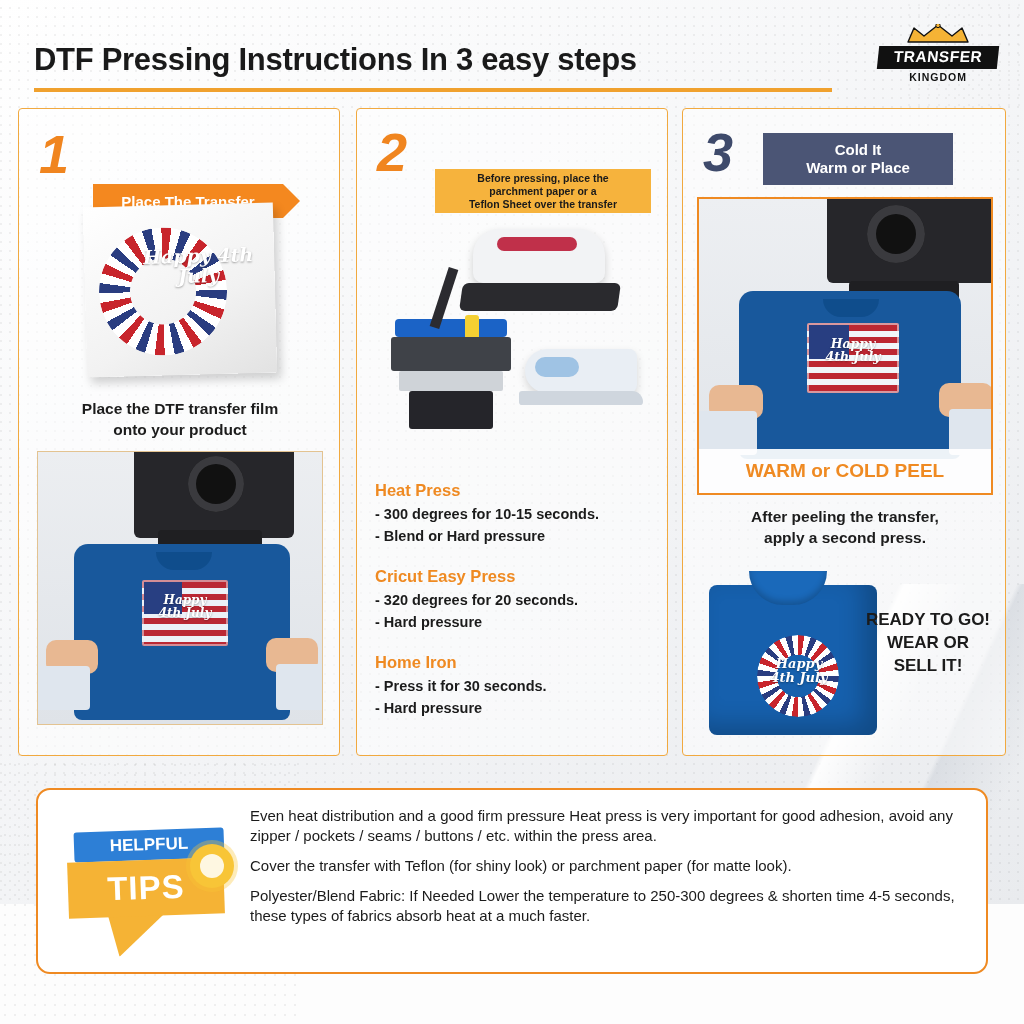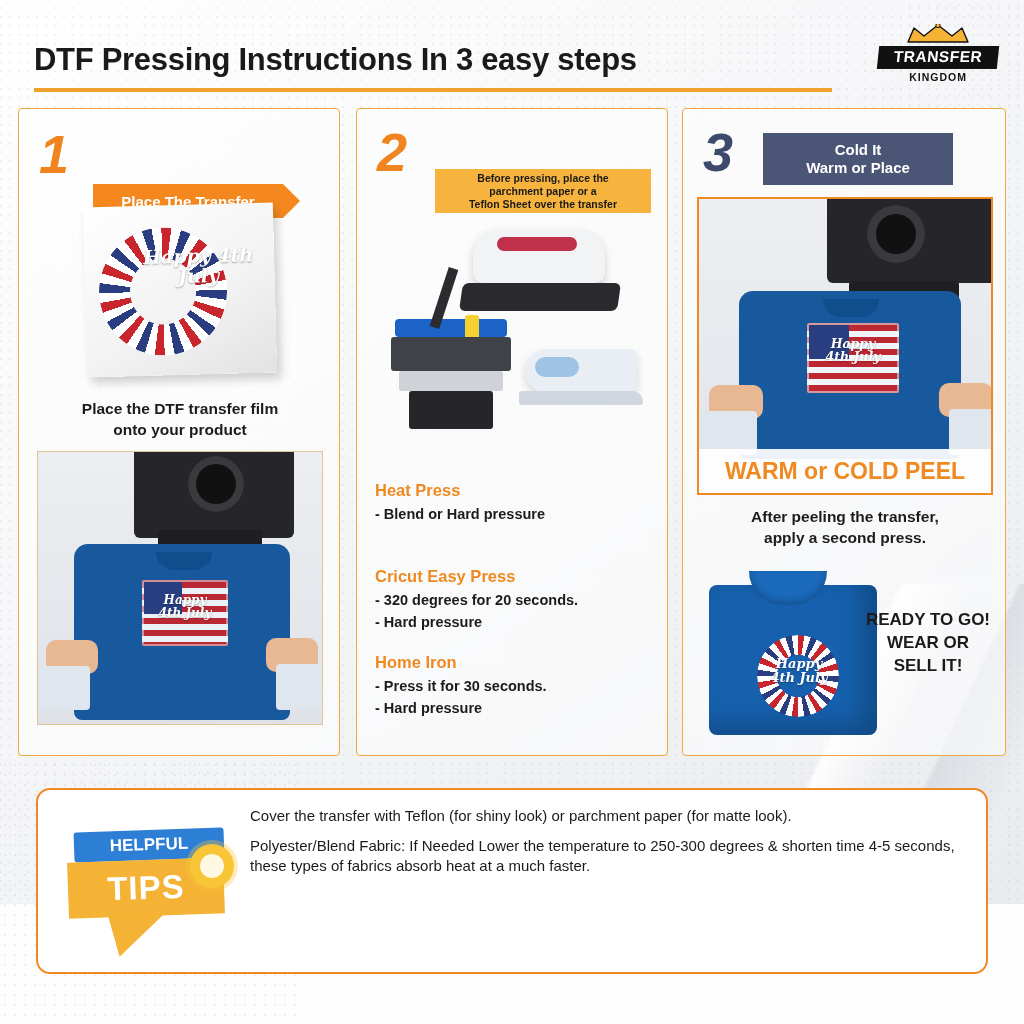--- a/index.html
+++ b/index.html
@@ -158,21 +158,21 @@
   .spec-line { font-size: 14.5px; font-weight: bold; color: #1b1b1b; line-height: 1.5; }
 
   
   .s3-photo-wrap {
     position: absolute; left: 14px; top: 88px; width: 296px; height: 298px;
     border: 2px solid #ef8a22; background: #e6e9ee; overflow: hidden;
   }
   .warm-cold {
     position: absolute; left: 0; right: 0; bottom: 0; height: 44px;
     background: rgba(255,255,255,.92); color: #ef8a22;
-    font-size: 23px; font-weight: bold; display: flex;
+    font-size: 19px; font-weight: bold; display: flex;
     align-items: center; justify-content: center;
   }
   .folded {
     position: absolute; left: 22px; top: 452px; width: 180px; height: 186px;
   }
   .fold-body {
     position: absolute; left: 4px; top: 24px; width: 168px; height: 150px;
     background: #1660ad; border-radius: 8px;
     box-shadow: inset -14px -10px 24px rgba(0,0,0,.22);
   }
@@ -298,20 +298,21 @@
         <div style="position:absolute; left:14px; top:148px; width:104px; height:20px; background:#cfd3d8; border-radius:2px;"></div>
         <div style="position:absolute; left:24px; top:168px; width:84px; height:38px; background:#25252a; border-radius:3px;"></div>
 
         <div style="position:absolute; left:140px; top:126px; width:112px; height:44px; background:#e9eef4; border-radius:22px 8px 8px 22px; box-shadow:0 4px 8px rgba(0,0,0,.15);"></div>
         <div style="position:absolute; left:150px; top:134px; width:44px; height:20px; background:#9fc3e4; border-radius:10px;"></div>
         <div style="position:absolute; left:134px; top:168px; width:124px; height:14px; background:#cfd6de; border-radius:4px 14px 4px 4px;"></div>
       </div>
 
       <div class="spec-group" style="left:18px; top:372px; width:280px;">
         <div class="spec-title">Heat Press</div>
+        <div class="spec-line">- 300 degrees for 10-15 seconds.</div>
         <div class="spec-line">- Blend or Hard pressure</div>
       </div>
       <div class="spec-group" style="left:18px; top:458px; width:280px;">
         <div class="spec-title">Cricut Easy Press</div>
         <div class="spec-line">- 320 degrees for 20 seconds.</div>
         <div class="spec-line">- Hard pressure</div>
       </div>
       <div class="spec-group" style="left:18px; top:544px; width:280px;">
         <div class="spec-title">Home Iron</div>
         <div class="spec-line">- Press it for 30 seconds.</div>
@@ -359,17 +360,18 @@
   </div>
 
   <div class="tips-box">
     <div class="tips-badge">
       <div class="tips-tail"></div>
       <div class="tips-h">HELPFUL</div>
       <div class="tips-t">TIPS</div>
       <div class="sunburst"></div>
     </div>
     <div class="tips-text">
+      <p>Even heat distribution and a good firm pressure Heat press is very important for good adhesion, avoid any zipper / pockets / seams / buttons / etc. within the press area.</p>
       <p>Cover the transfer with Teflon (for shiny look) or parchment paper (for matte look).</p>
       <p>Polyester/Blend Fabric: If Needed Lower the temperature to 250-300 degrees &amp; shorten time 4-5 seconds, these types of fabrics absorb heat at a much faster.</p>
     </div>
   </div>
 </div>
 
 </body></html>

